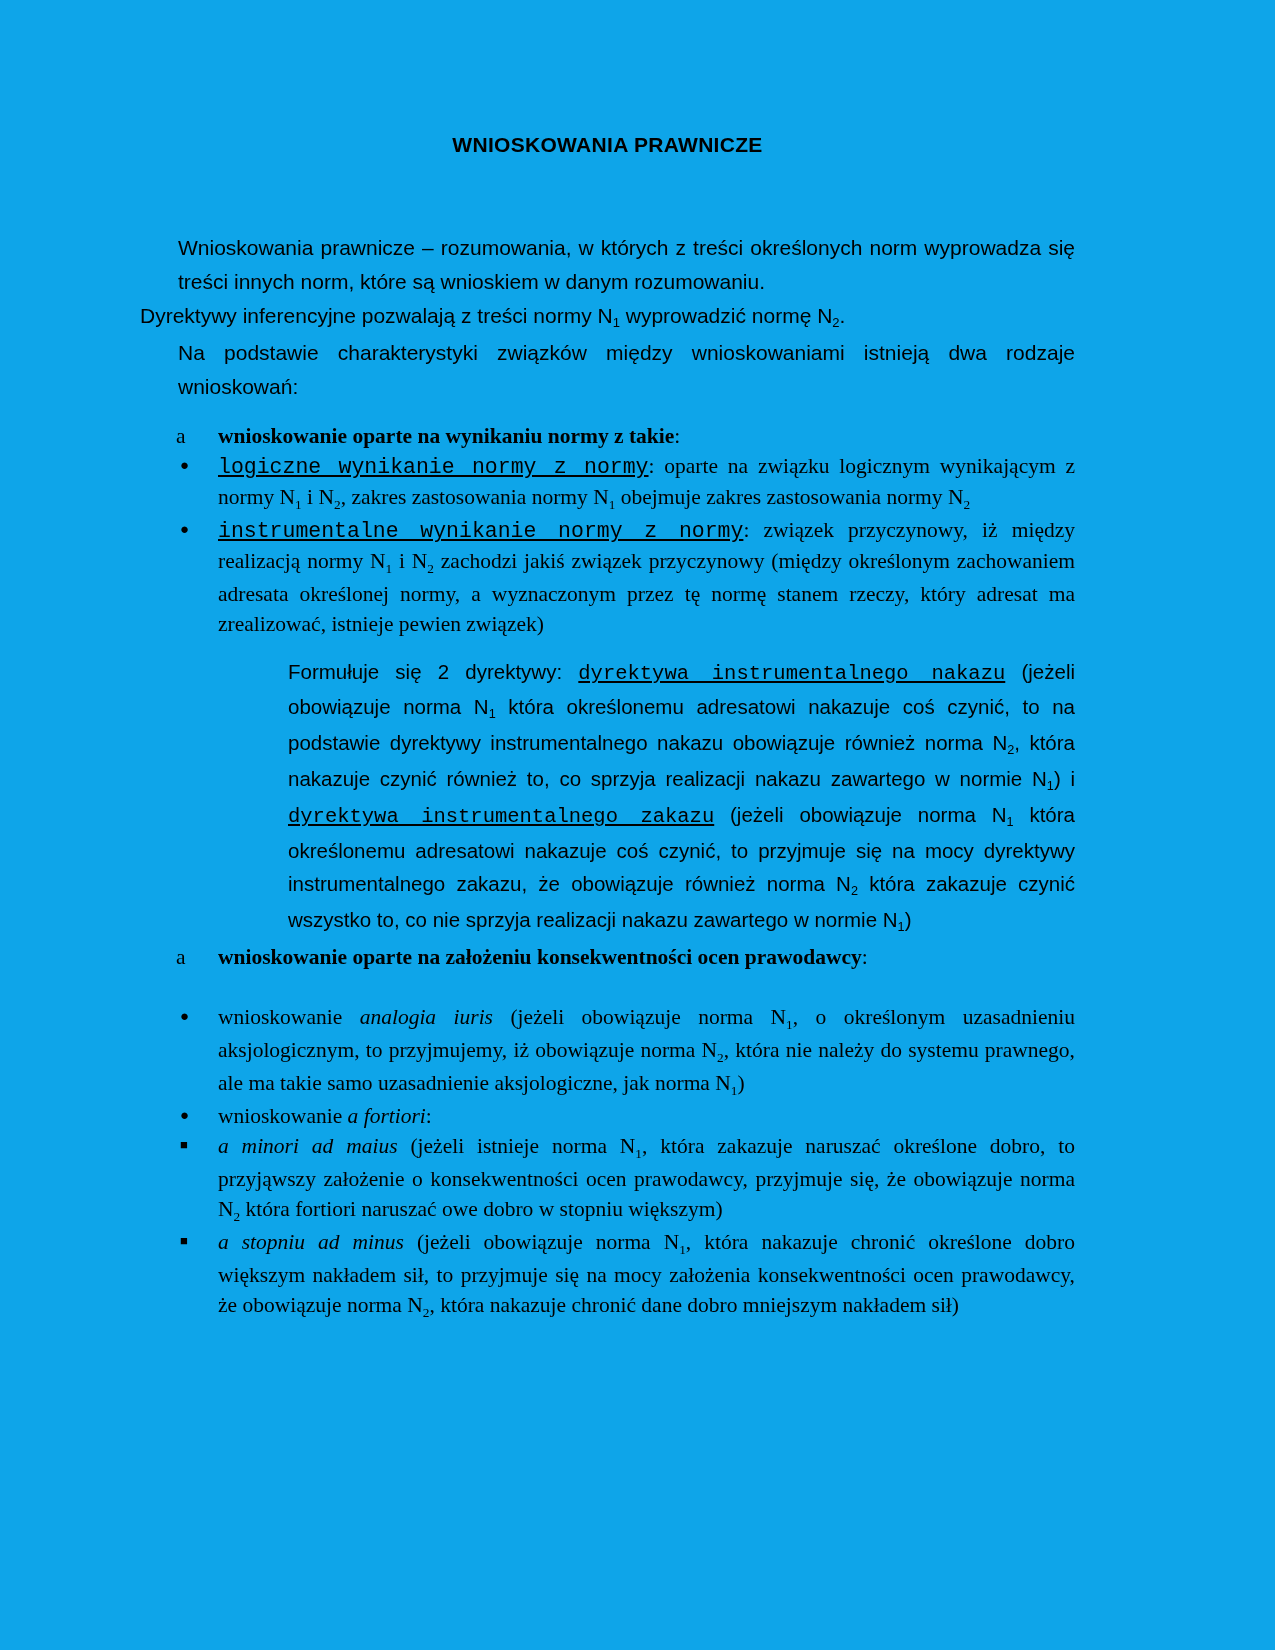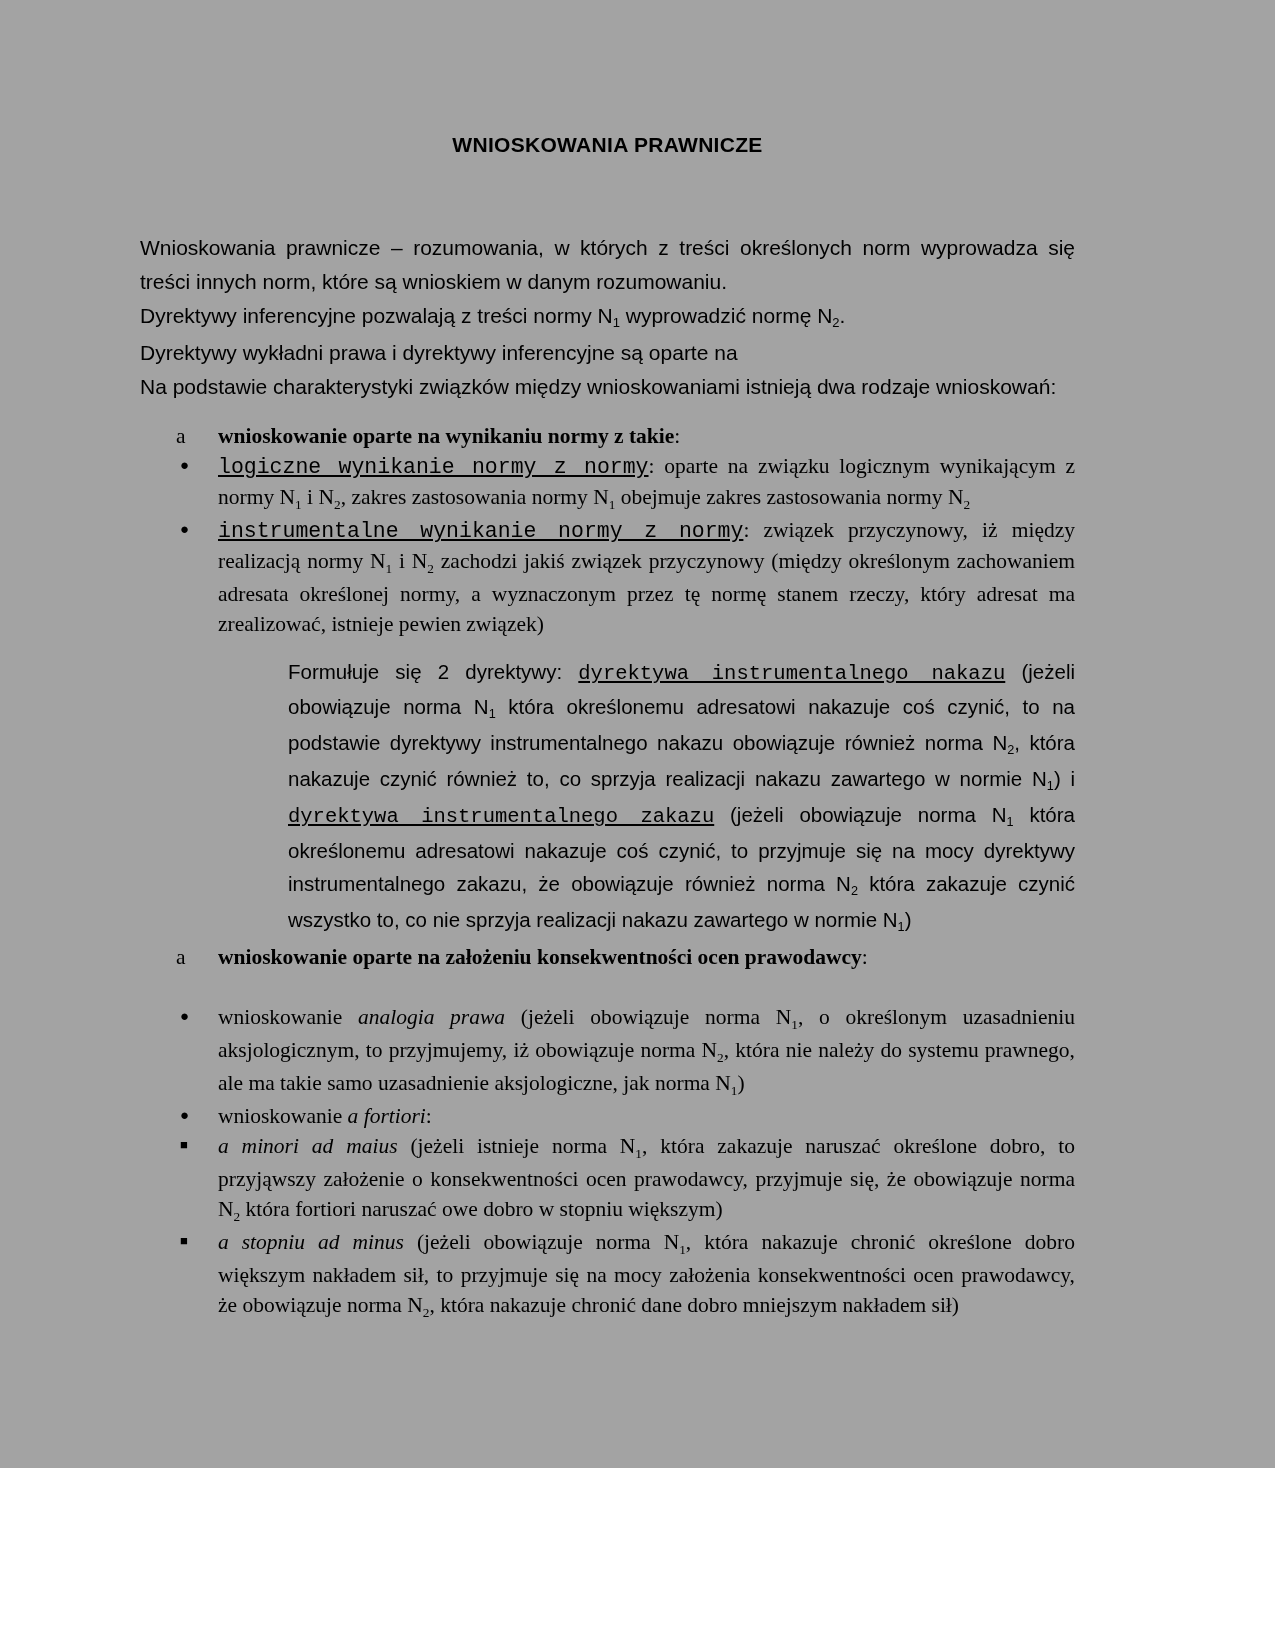--- a/index.html
+++ b/index.html
@@ -4,23 +4,23 @@
 <title>WNIOSKOWANIA PRAWNICZE</title>
 <style>
   html, body {
     margin: 0;
     padding: 0;
     background: #ffffff;
   }
   .page {
     position: relative;
     width: 1275px;
-    height: 1468px;
+    height: 1650px;
     margin: 0 auto;
-    background: #a3a3a3;
+    background: #0ea5e9;
     color: #000000;
     overflow: hidden;
   }
   .content {
     position: absolute;
     left: 140px;
     top: 132px;
     width: 935px;
   }
 
@@ -41,20 +41,21 @@
     font-size: 21px;
     line-height: 34px;
     margin: 0;
   }
   .intro p {
     margin: 0;
   }
   .intro p.justified {
     text-align: justify;
     text-align-last: left;
+    margin-left: 38px;
   }
 
   
   .lvl-a {
     position: relative;
     font-family: "Liberation Serif", serif;
     font-weight: bold;
     font-size: 21.5px;
     line-height: 30px;
     padding-left: 42px;
@@ -115,21 +116,20 @@
 <body>
 
 <div class="page">
   <div class="content">
 
     <h1 class="doc-title">WNIOSKOWANIA PRAWNICZE</h1>
 
     <div class="intro">
       <p class="justified">Wnioskowania prawnicze – rozumowania, w których z treści określonych norm wyprowadza się treści innych norm, które są wnioskiem w danym rozumowaniu.</p>
       <p><span>Dyrektywy inferencyjne pozwalają z treści normy N</span><sub>1</sub><span> wyprowadzić normę N</span><sub>2</sub><span>.</span></p>
-      <p>Dyrektywy wykładni prawa i dyrektywy inferencyjne są oparte na</p>
       <p class="justified">Na podstawie charakterystyki związków między wnioskowaniami istnieją dwa rodzaje wnioskowań:</p>
     </div>
 
     <div class="gap-sm"></div>
 
     <div class="lvl-a">
       <span class="marker">a</span><span>wnioskowanie oparte na wynikaniu normy z takie</span><span style="font-weight:normal">:</span>
     </div>
 
     <div class="bullet-item">
@@ -144,21 +144,21 @@
       <span>Formułuje się 2 dyrektywy: </span><u>dyrektywa instrumentalnego nakazu</u><span> (jeżeli obowiązuje norma N</span><sub>1</sub><span> która określonemu adresatowi nakazuje coś czynić, to na podstawie dyrektywy instrumentalnego nakazu obowiązuje również norma N</span><sub>2</sub><span>, która nakazuje czynić również to, co sprzyja realizacji nakazu zawartego w normie N</span><sub>1</sub><span>) i </span><u>dyrektywa instrumentalnego zakazu</u><span> (jeżeli obowiązuje norma N</span><sub>1</sub><span> która określonemu adresatowi nakazuje coś czynić, to przyjmuje się na mocy dyrektywy instrumentalnego zakazu, że obowiązuje również norma N</span><sub>2</sub><span> która zakazuje czynić wszystko to, co nie sprzyja realizacji nakazu zawartego w normie N</span><sub>1</sub><span>)</span>
     </div>
 
     <div class="lvl-a">
       <span class="marker">a</span><span>wnioskowanie oparte na założeniu konsekwentności ocen prawodawcy</span><span style="font-weight:normal">:</span>
     </div>
 
     <div class="gap-md"></div>
 
     <div class="bullet-item">
-      <span class="marker">●</span><span>wnioskowanie </span><i>analogia prawa</i><span> (jeżeli obowiązuje norma N</span><sub>1</sub><span>, o określonym uzasadnieniu aksjologicznym, to przyjmujemy, iż obowiązuje norma N</span><sub>2</sub><span>, która nie należy do systemu prawnego, ale ma takie samo uzasadnienie aksjologiczne, jak norma N</span><sub>1</sub><span>)</span>
+      <span class="marker">●</span><span>wnioskowanie </span><i>analogia iuris</i><span> (jeżeli obowiązuje norma N</span><sub>1</sub><span>, o określonym uzasadnieniu aksjologicznym, to przyjmujemy, iż obowiązuje norma N</span><sub>2</sub><span>, która nie należy do systemu prawnego, ale ma takie samo uzasadnienie aksjologiczne, jak norma N</span><sub>1</sub><span>)</span>
     </div>
 
     <div class="bullet-item">
       <span class="marker">●</span><span>wnioskowanie </span><i>a fortiori</i><span>:</span>
     </div>
 
     <div class="bullet-item">
       <span class="marker square">■</span><i>a minori ad maius</i><span> (jeżeli istnieje norma N</span><sub>1</sub><span>, która zakazuje naruszać określone dobro, to przyjąwszy założenie o konsekwentności ocen prawodawcy, przyjmuje się, że obowiązuje norma N</span><sub>2</sub><span> która fortiori naruszać owe dobro w stopniu większym)</span>
     </div>
 

